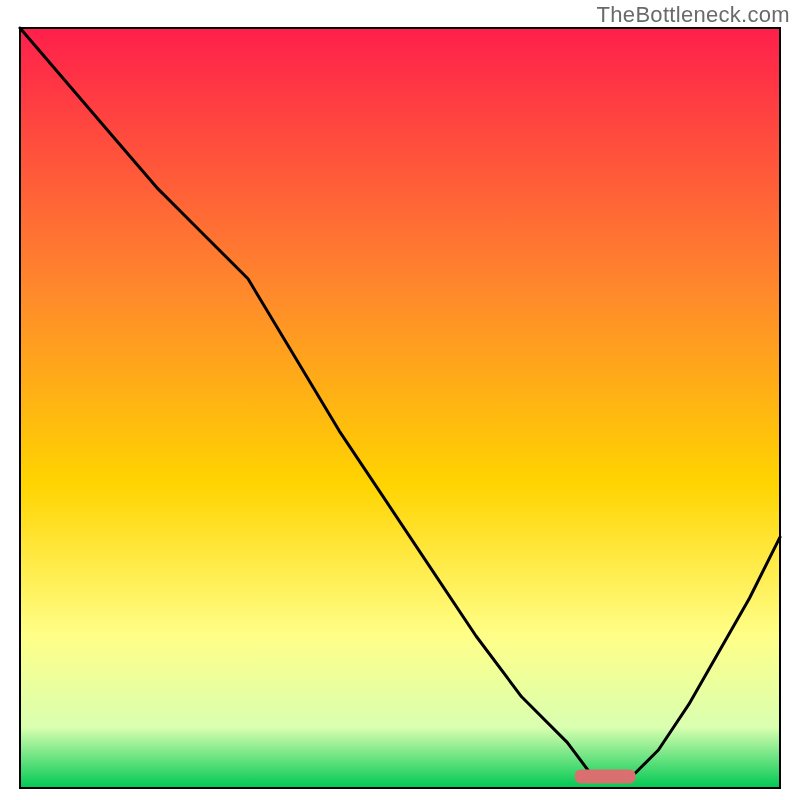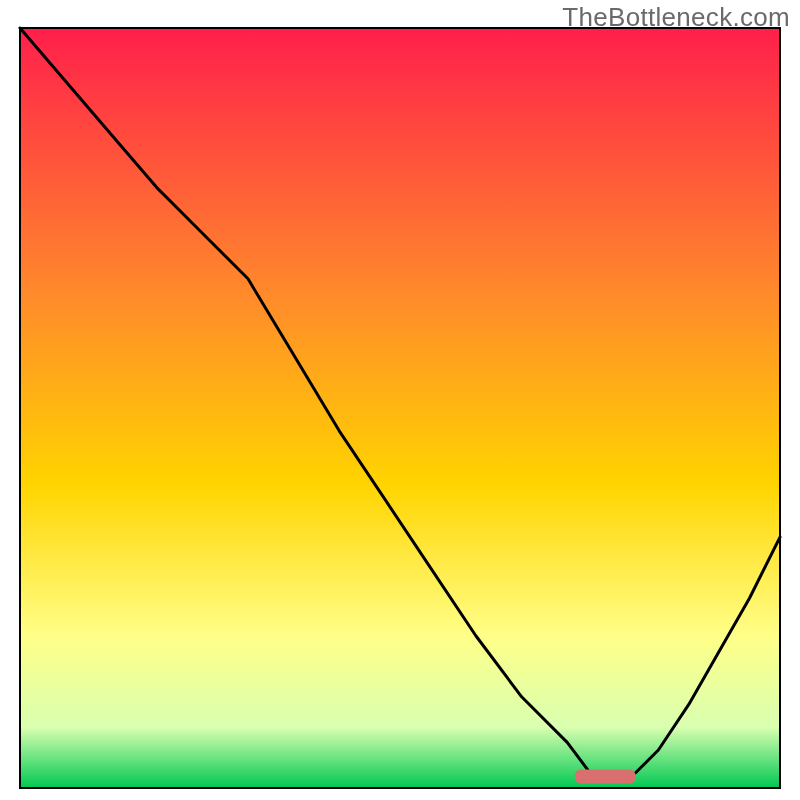--- a/index.html
+++ b/index.html
@@ -14,21 +14,21 @@
   .wrap {
     position: relative;
     width: 800px;
     height: 800px;
   }
   .watermark {
     position: absolute;
     top: 2px;
     right: 10px;
     color: #6a6a6a;
-    font-size: 26px;
+    font-size: 22px;
     font-weight: 500;
     letter-spacing: 0.3px;
     z-index: 3;
   }
   svg.chart {
     position: absolute;
     left: 0;
     top: 0;
     width: 800px;
     height: 800px;

